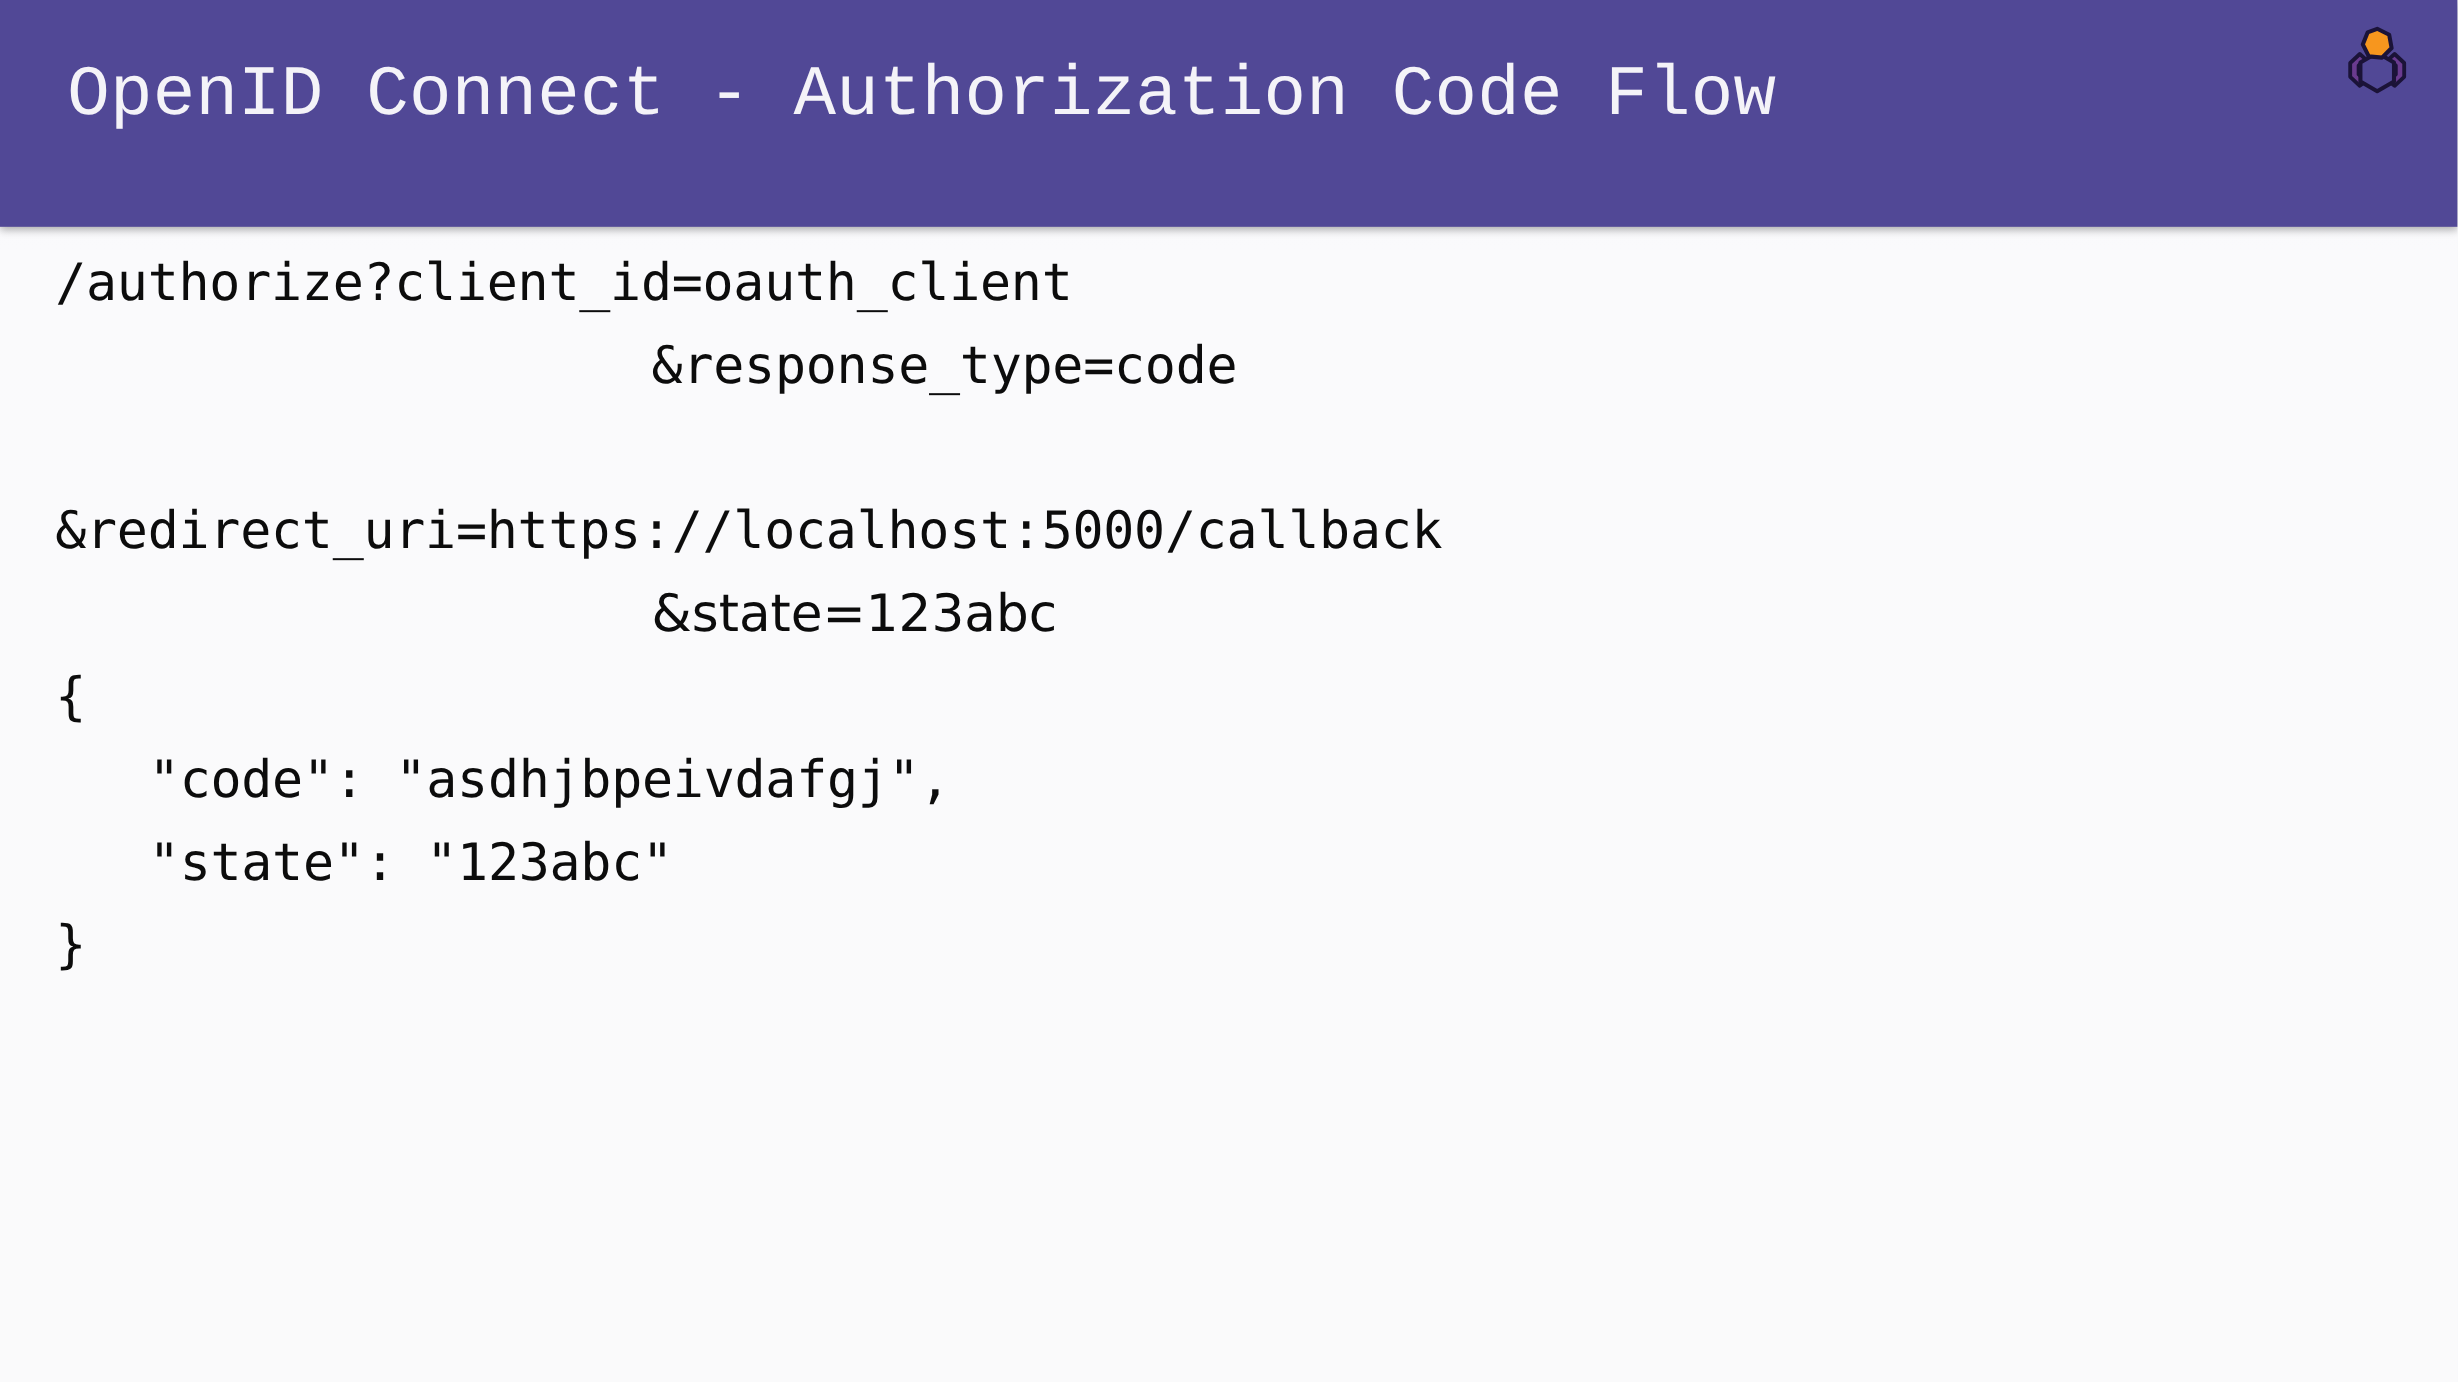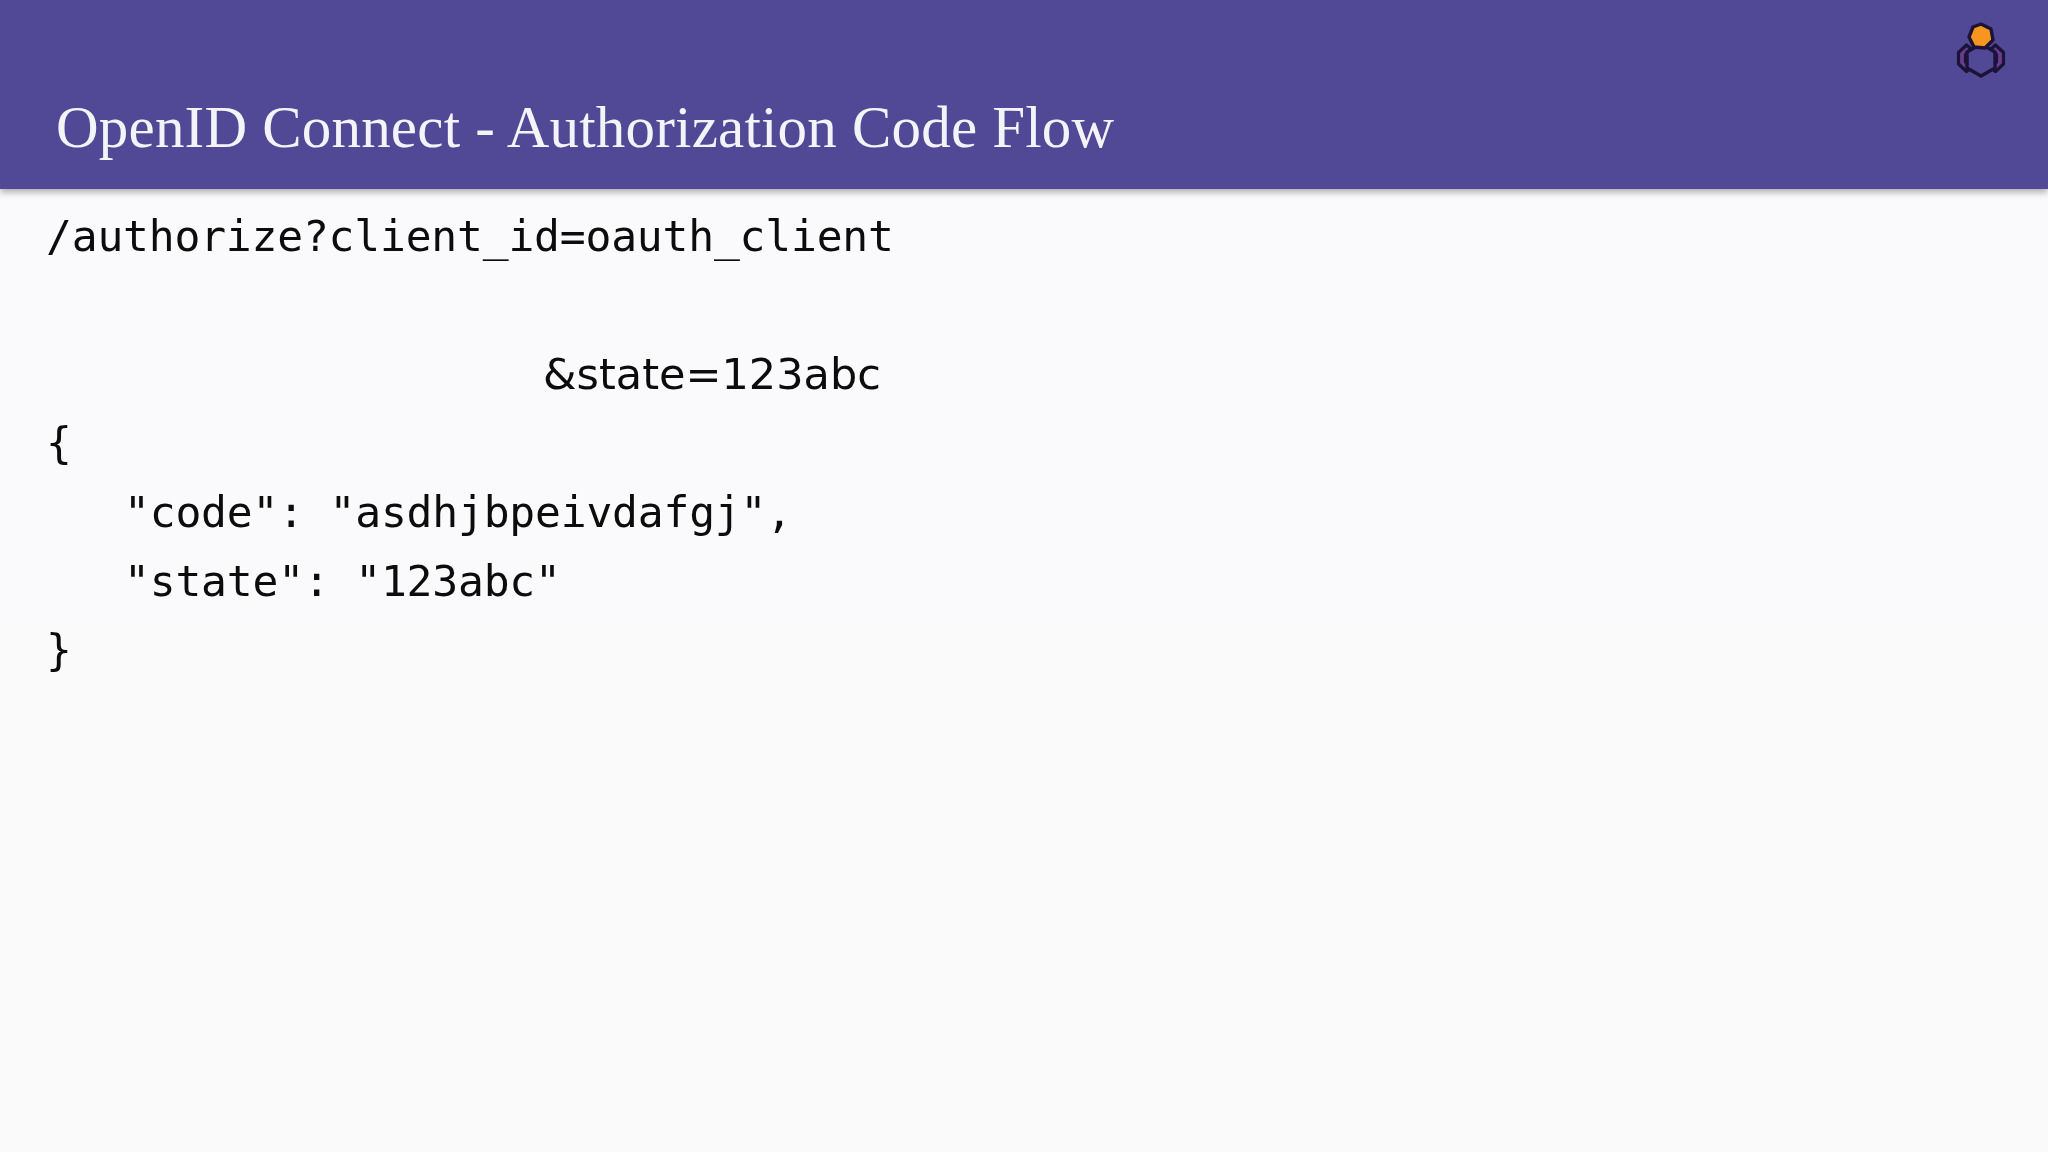--- a/index.html
+++ b/index.html
@@ -31,28 +31,27 @@
     height: 189px;
     background: #514896;
     box-shadow: 0 3px 7px rgba(0,0,0,0.33);
     z-index: 5;
   }
 
   .header-title {
     position: absolute;
     left: 56px;
     top: 46px;
-    font-family: Liberation Serif, serif;
+    font-family: Liberation Mono, monospace;
     font-size: 59px;
     font-weight: 400;
     letter-spacing: 0.2px;
     color: #f4f3f8;
     white-space: nowrap;
     line-height: 1.15;
-    margin-top: 48px;
   }
 
   
   .logo {
     position: absolute;
     right: 30px;
     top: 18px;
     width: 74px;
     height: 74px;
   }
@@ -131,21 +130,23 @@
         <path d="M37 6 L47 11 L49 22 L41 30 L30 29 L25 19 L29 9 Z" fill="#f7961e" stroke="#1b1338" stroke-width="3.4" stroke-linejoin="round"></path>
       </svg>
     </div>
   </div>
 
   <div class="content">
 
     <div class="code-block">
 
       <div class="code-line">/authorize?client_id=oauth_client</div>
+      <div class="code-line indent">&amp;response_type=code</div>
       <div class="code-line blank"></div>
+      <div class="code-line">&amp;redirect_uri=https://localhost:5000/callback</div>
       <div class="code-line indent prop">&amp;state=123abc</div>
 
       <div class="json-line">{</div>
       <div class="json-line lvl1">"code": "asdhjbpeivdafgj",</div>
       <div class="json-line lvl1">"state": "123abc"</div>
       <div class="json-line">}</div>
 
     </div>
   </div>
 

